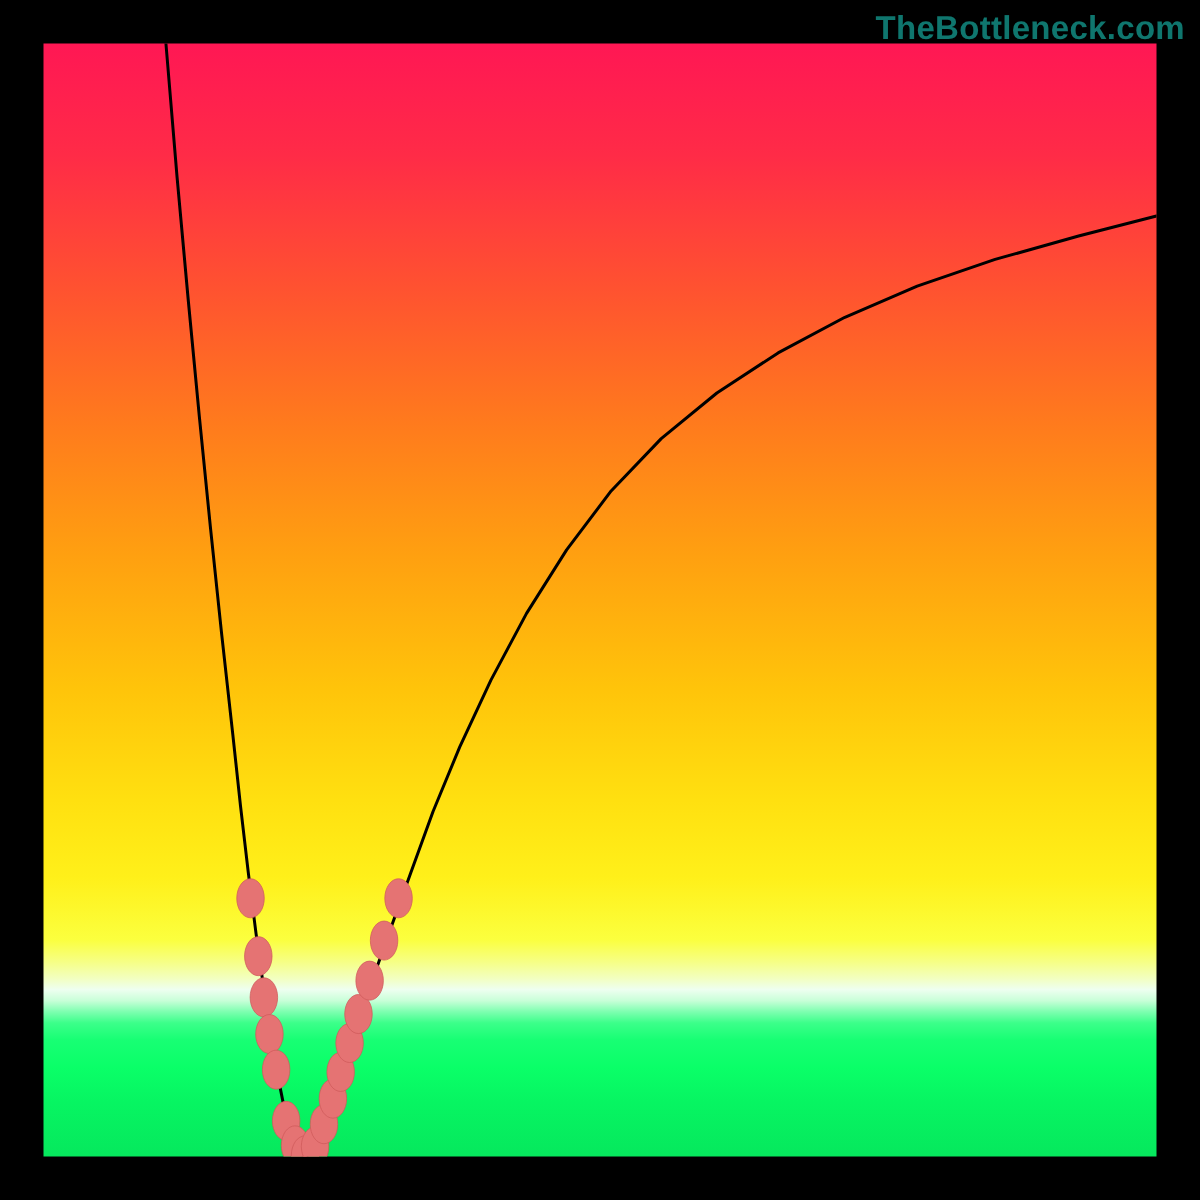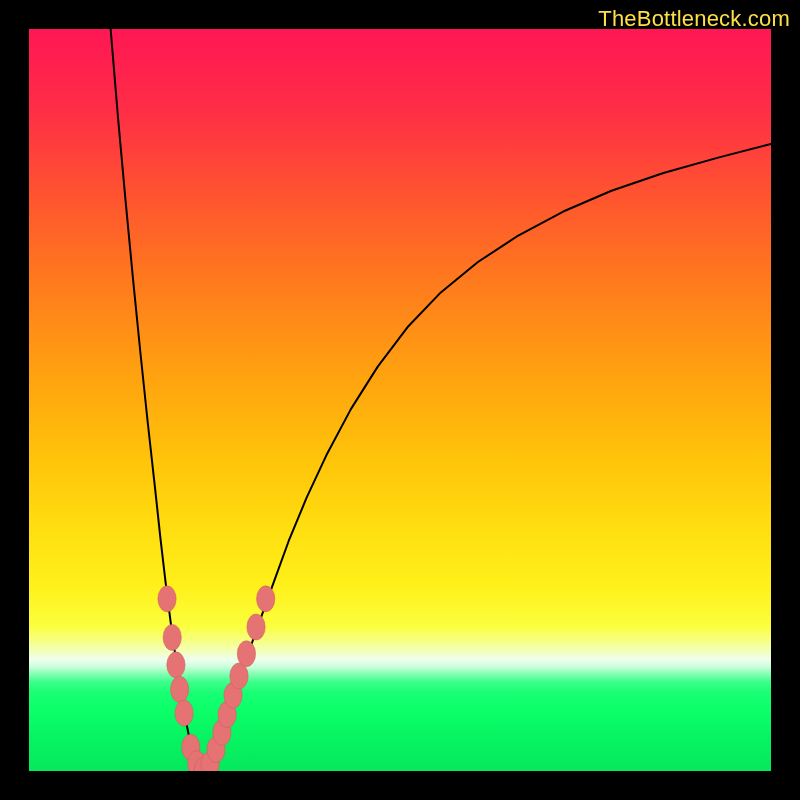--- a/index.html
+++ b/index.html
@@ -43,22 +43,22 @@
       #0aff68 92%,
       #07f562 95%,
       #06e85d 100%
     );
   }
   .watermark {
     position: absolute;
     top: 6px;
     right: 10px;
     font-size: 22px;
-    font-weight: 400;
-    color: #fde047;
+    font-weight: 700;
+    color: #0f766e;
     letter-spacing: 0.2px;
     user-select: none;
   }
   svg { display: block; }
 </style>
 </head>
 <body>
 
 <div class="frame">
   <div class="plot">

